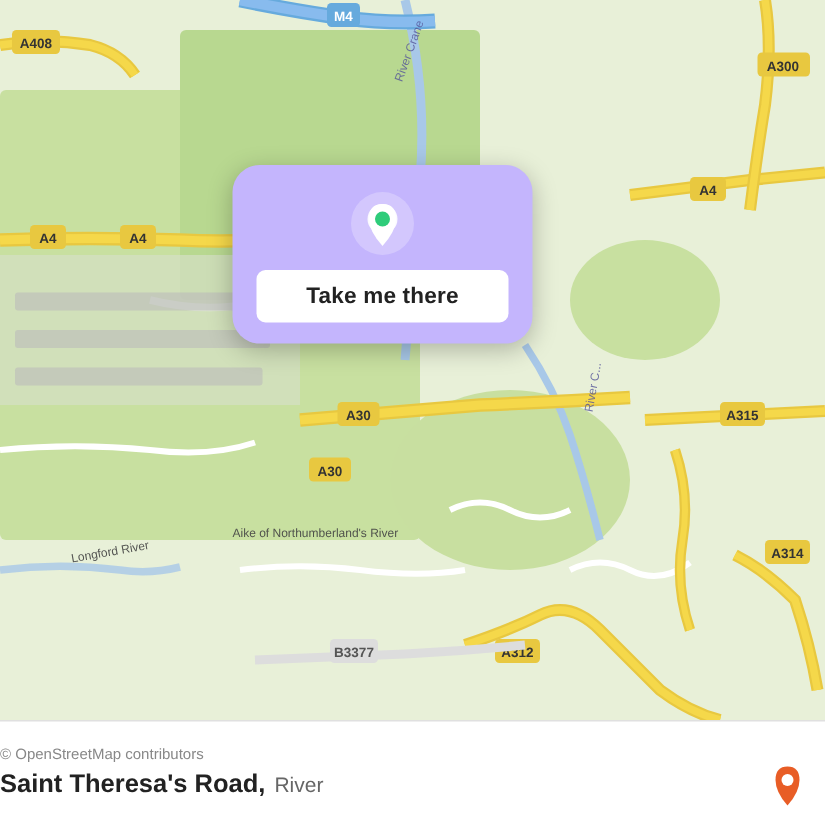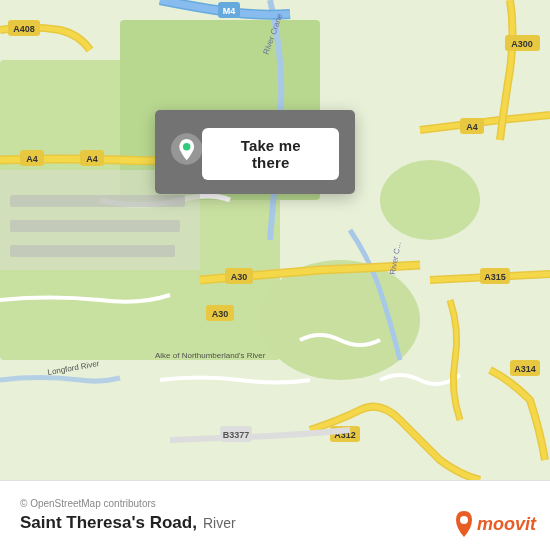--- a/index.html
+++ b/index.html
@@ -25,24 +25,24 @@
       width: 100%;
       height: 100%;
     }
 
     
     #popup-card {
       position: absolute;
       top: 110px;
       left: 155px;
       width: 200px;
-      background: #737373;
-      border-radius: 5px;
+      background: #c4b5fd;
+      border-radius: 18px;
       display: flex;
-      flex-direction: row;
+      flex-direction: column;
       align-items: center;
       padding: 18px 16px 14px 16px;
       box-shadow: 0 4px 16px rgba(0,0,0,0.25);
     }
 
     #pin-icon {
       width: 42px;
       height: 42px;
       margin-bottom: 10px;
     }
@@ -62,21 +62,21 @@
     }
 
     
     #bottom-bar {
       width: 550px;
       height: 70px;
       background: white;
       display: flex;
       flex-direction: column;
       justify-content: center;
-      padding: 0 20px;
+      padding: 0 0;
       border-top: 1px solid #e0e0e0;
       position: relative;
     }
 
     #attribution {
       font-size: 10px;
       color: #888;
       margin-bottom: 4px;
     }
 
@@ -226,15 +226,14 @@
     <span id="location-name">Saint Theresa's Road,</span>
     <span id="location-city">River</span>
   </div>
 
   <div id="moovit-logo">
 
     <svg id="moovit-pin" viewBox="0 0 22 28" xmlns="http://www.w3.org/2000/svg">
       <path d="M11 1 Q19 1 19 10 Q19 18 11 27 Q3 18 3 10 Q3 1 11 1Z" fill="#e85d26"></path>
       <circle cx="11" cy="10" r="4" fill="white"></circle>
     </svg>
-    <span id="moovit-text">moovit</span>
   </div>
 </div>
 
 </body></html>

